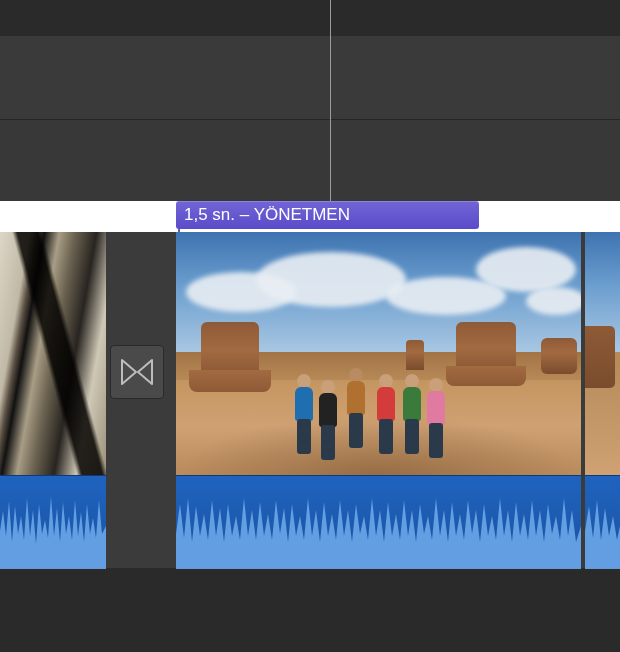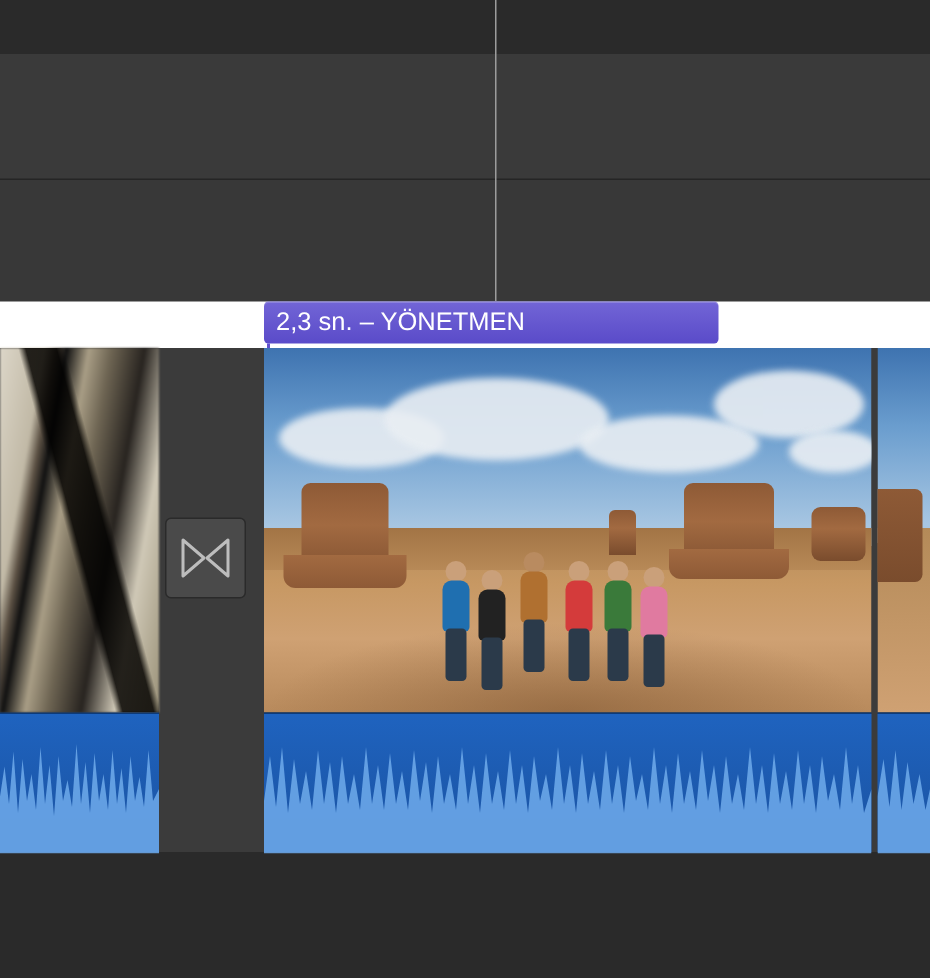--- a/index.html
+++ b/index.html
@@ -263,21 +263,21 @@
 </div>
 
 <div class="transition">
   <svg width="34" height="28" viewBox="0 0 34 28">
     <path d="M2 2 L16 14 L2 26 Z" fill="none" stroke="#bdbdbd" stroke-width="2" stroke-linejoin="round"></path>
     <path d="M32 2 L18 14 L32 26 Z" fill="none" stroke="#bdbdbd" stroke-width="2" stroke-linejoin="round"></path>
   </svg>
 </div>
 
 <div class="title-chip">
-  <span>2,3 sn.</span><span> – </span><span>YÖNETMEN</span>
+  <span>1,5 sn.</span><span> – </span><span>YÖNETMEN</span>
 </div>
 
 <div class="clip2">
   <div class="thumb">
     <div class="sky"></div>
     <div class="cloud c1"></div>
       <div class="cloud c2"></div>
       <div class="cloud c3"></div>
     <div class="cloud c4"></div>
       <div class="cloud c5"></div>

